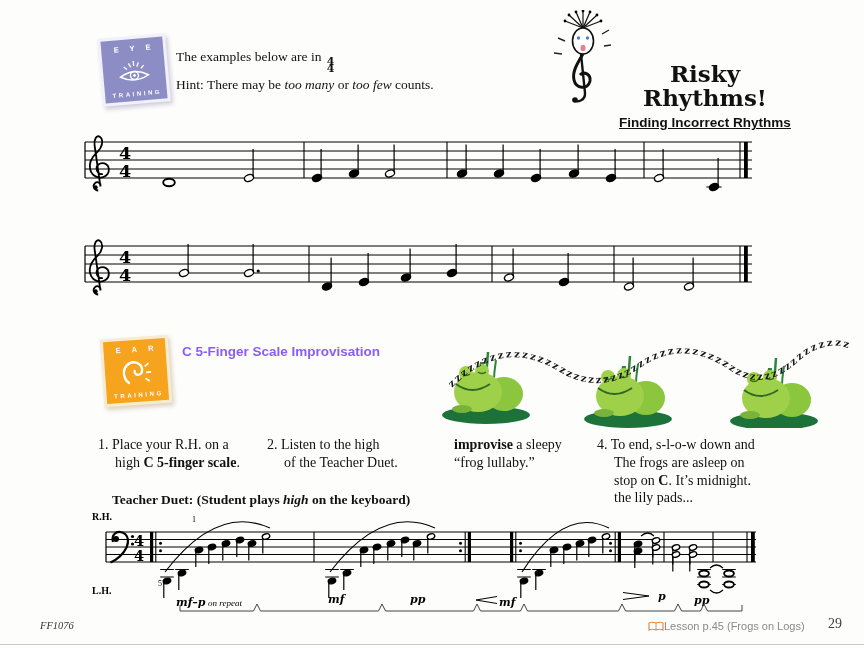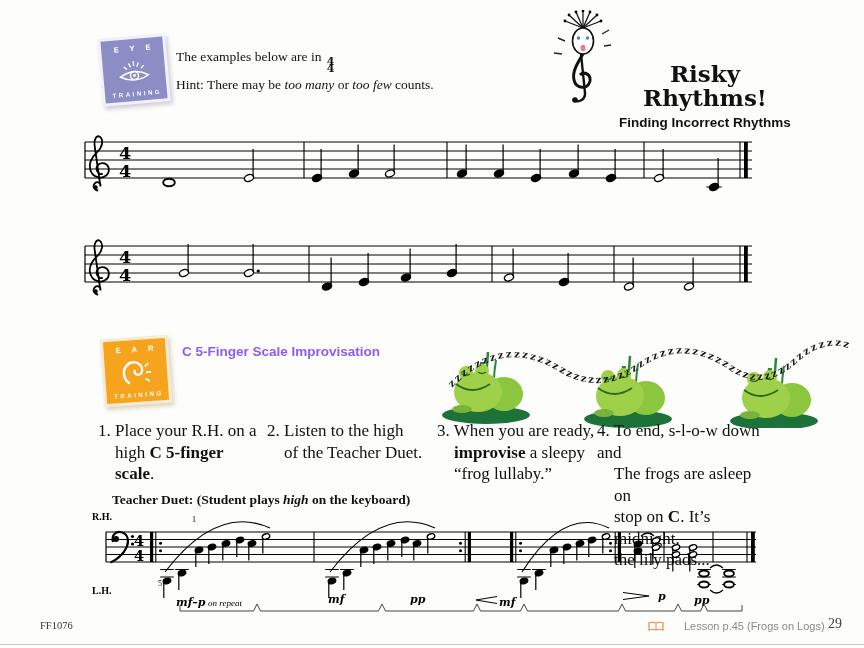--- a/index.html
+++ b/index.html
@@ -17,35 +17,35 @@
   .b-word{color:#fff;font-family:"Liberation Sans",sans-serif;font-weight:bold;font-size:7.5px;
           letter-spacing:11px;margin-left:11px;}
   .b-train{color:#fff;font-family:"Liberation Sans",sans-serif;font-weight:bold;font-size:6px;
            letter-spacing:2.6px;margin-left:2.6px;}
   
   .instr{left:176px;top:44px;width:392px;font-size:13.5px;line-height:1.9;}
   .frac{display:inline-flex;flex-direction:column;vertical-align:-4px;line-height:.6;
         font-weight:bold;font-size:11px;font-family:"DejaVu Serif",serif;text-align:center;margin:0 2px;}
   .title-block{left:612px;top:30px;width:186px;text-align:center;margin-top:32px;}
   .title1{font-family:"DejaVu Serif",serif;font-weight:bold;font-size:23px;line-height:1.05;}
-  .sub1{font-family:"Liberation Sans",sans-serif;font-weight:bold;font-size:13.5px;margin-top:5px;}
+  .sub1{font-family:"Liberation Sans",sans-serif;font-weight:bold;font-size:13.5px;margin-top:5px;text-decoration:underline;}
   
   .title2-block{left:150px;top:338px;width:262px;text-align:center;}
   .title2{font-family:"DejaVu Serif",serif;font-weight:bold;font-size:21.5px;}
   .sub2{font-family:"Liberation Sans",sans-serif;font-weight:bold;font-size:13.5px;margin-top:6px;color:#8b5cf6;}
   
-  .step{position:absolute;top:420px;font-size:17px;line-height:1.27;width:168px;}
+  .step{position:absolute;top:436px;font-size:14px;line-height:1.27;width:168px;}
   .step .ind{margin-left:17px;}
   .s1{left:98px;} .s2{left:267px;} .s3{left:437px;} .s4{left:597px;}
   
   .duet-head{left:112px;top:492px;font-size:13.5px;font-weight:bold;}
   
-  .ff{left:40px;top:620px;font-size:10.5px;color:#333;}
+  .ff{left:40px;top:620px;font-size:10.5px;color:#333;font-style:italic;}
   .lesson{left:648px;top:620px;font-family:"Liberation Sans",sans-serif;font-size:11px;color:#8a8a8a;
-          display:flex;align-items:center;gap:20px;}
+          display:flex;align-items:center;gap:0;}
   .pagenum{left:828px;top:616px;font-size:14px;color:#404040;}
   .page-edge{left:0;top:644px;width:864px;height:1px;background:#c9c9c9;}
   
   .sv-ts{font-family:"DejaVu Serif",serif;font-weight:bold;}
   .sv-dyn{font:italic bold 11px "DejaVu Serif",serif;}
   .sv-dynit{font:italic 9px "Liberation Serif",serif;}
   .sv-lbl{font:bold 10px "Liberation Serif",serif;}
   .sv-fing{font:8px "Liberation Serif",serif;}
   .sv-zzz{font:bold 10px "DejaVu Serif",serif;letter-spacing:2.2px;fill:#151515;}
 </style>
@@ -247,21 +247,20 @@
 
 <div class="step s1">
   <div><span>1.</span> <span>Place your R.H. on a</span></div>
   <div class="ind"><span>high </span><b>C 5-finger scale</b><span>.</span></div>
 </div>
 <div class="step s2">
   <div><span>2.</span> <span>Listen to the high</span></div>
   <div class="ind">of the Teacher Duet.</div>
 </div>
 <div class="step s3">
-  <div><span>3.</span> <span>When you are ready,</span></div>
   <div class="ind"><b>improvise</b><span> a sleepy</span></div>
   <div class="ind">“frog lullaby.”</div>
 </div>
 <div class="step s4">
   <div><span>4.</span> <span>To end, s-l-o-w down and</span></div>
   <div class="ind">The frogs are asleep on</div>
   <div class="ind"><span>stop on </span><b>C</b><span>. It’s midnight.</span></div>
   <div class="ind">the lily pads...</div>
 </div>
 

